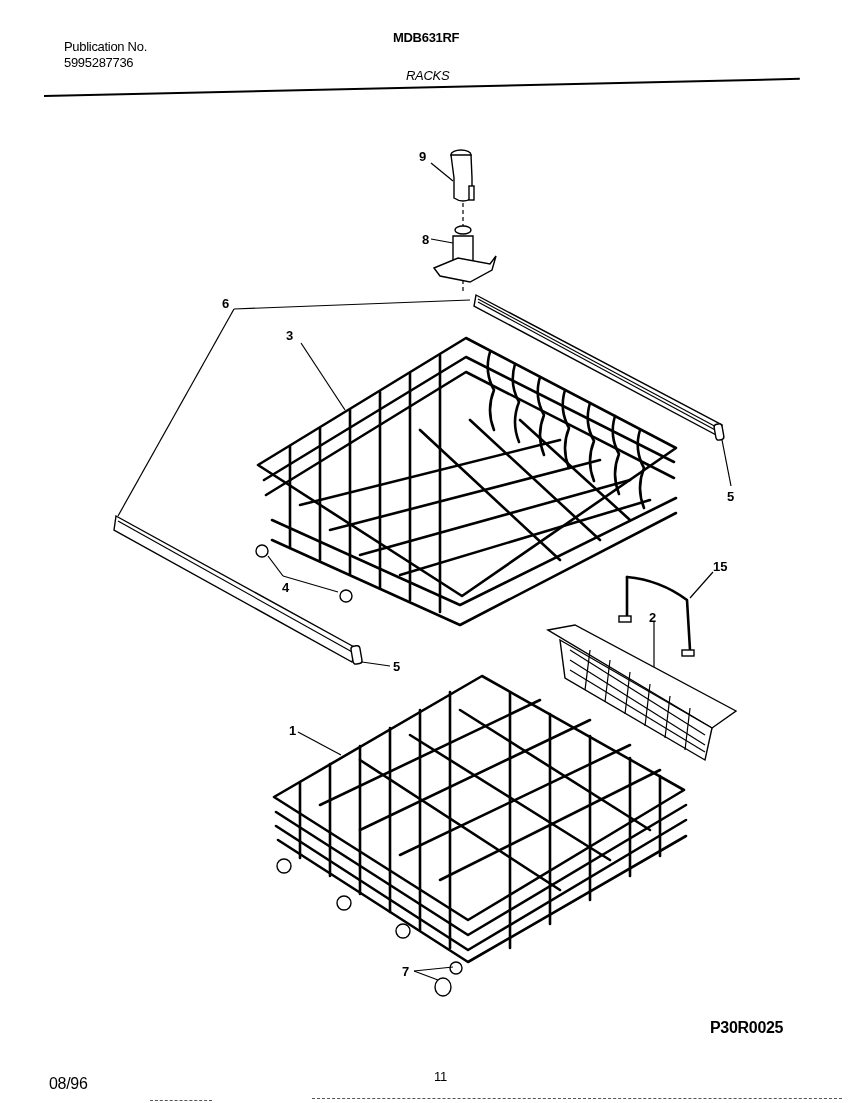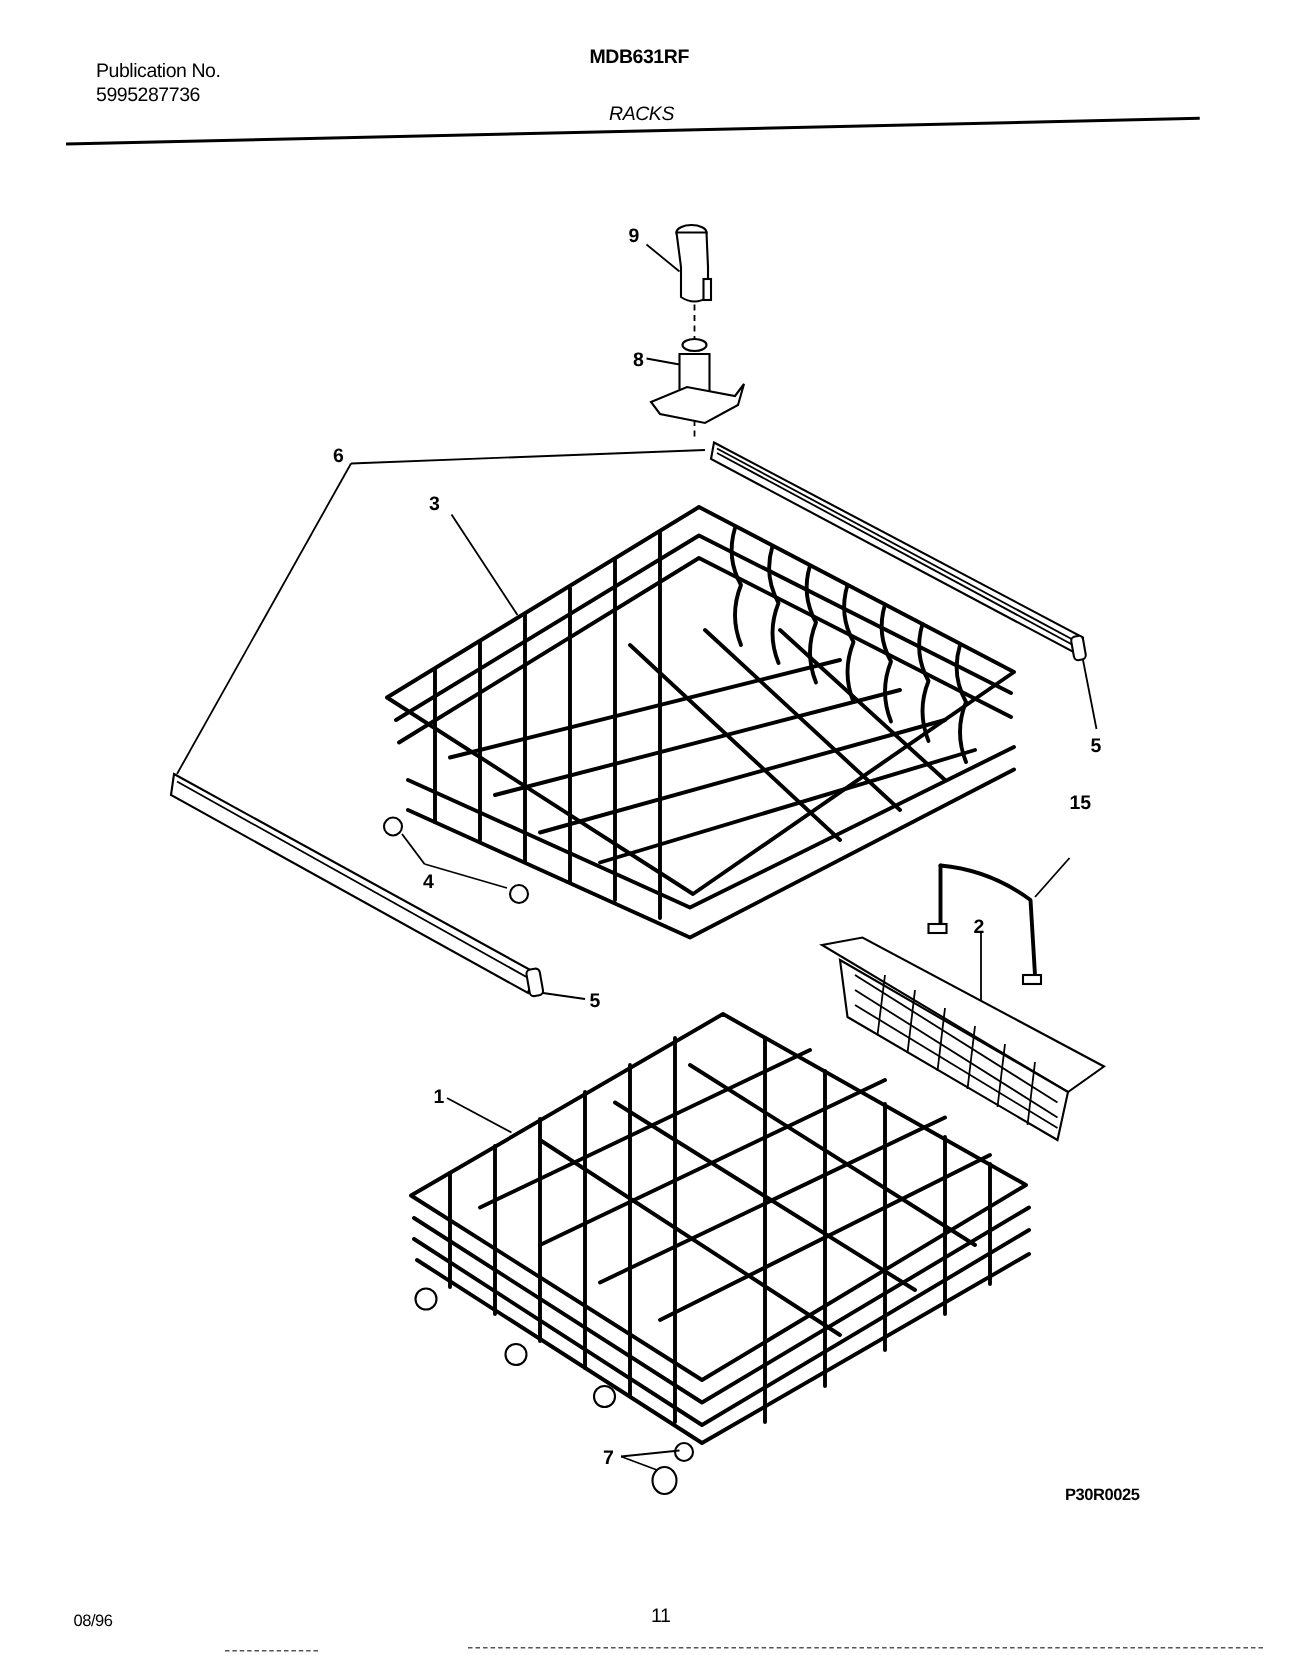--- a/index.html
+++ b/index.html
@@ -168,23 +168,23 @@
   <line class="lead" x1="414" y1="971" x2="438" y2="980"></line>
 </svg>
 
 <div class="callout" style="left:419px; top:150px;">9</div>
 <div class="callout" style="left:422px; top:233px;">8</div>
 <div class="callout" style="left:222px; top:297px;">6</div>
 <div class="callout" style="left:286px; top:329px;">3</div>
 <div class="callout" style="left:727px; top:490px;">5</div>
 <div class="callout" style="left:393px; top:660px;">5</div>
 <div class="callout" style="left:282px; top:581px;">4</div>
-<div class="callout" style="left:713px; top:528px;">15</div>
+<div class="callout" style="left:713px; top:560px;">15</div>
 <div class="callout" style="left:649px; top:611px;">2</div>
 <div class="callout" style="left:289px; top:724px;">1</div>
 <div class="callout" style="left:402px; top:965px;">7</div>
 
-<div class="txt" style="left:710px; top:992px; font-weight:bold; font-size:11px;">P30R0025</div>
+<div class="txt" style="left:710px; top:1020px; font-weight:bold; font-size:16px;">P30R0025</div>
 
-<div class="txt" style="left:49px; top:1076px; font-size:11px;">08/96</div>
+<div class="txt" style="left:49px; top:1076px; font-size:16px;">08/96</div>
 <div class="txt" style="left:434px; top:1070px;">11</div>
 <div class="foot-rule" style="left:150px; top:1100px; width:62px;"></div>
 <div class="foot-rule" style="left:312px; top:1098px; width:530px;"></div>
 
 </body></html>

